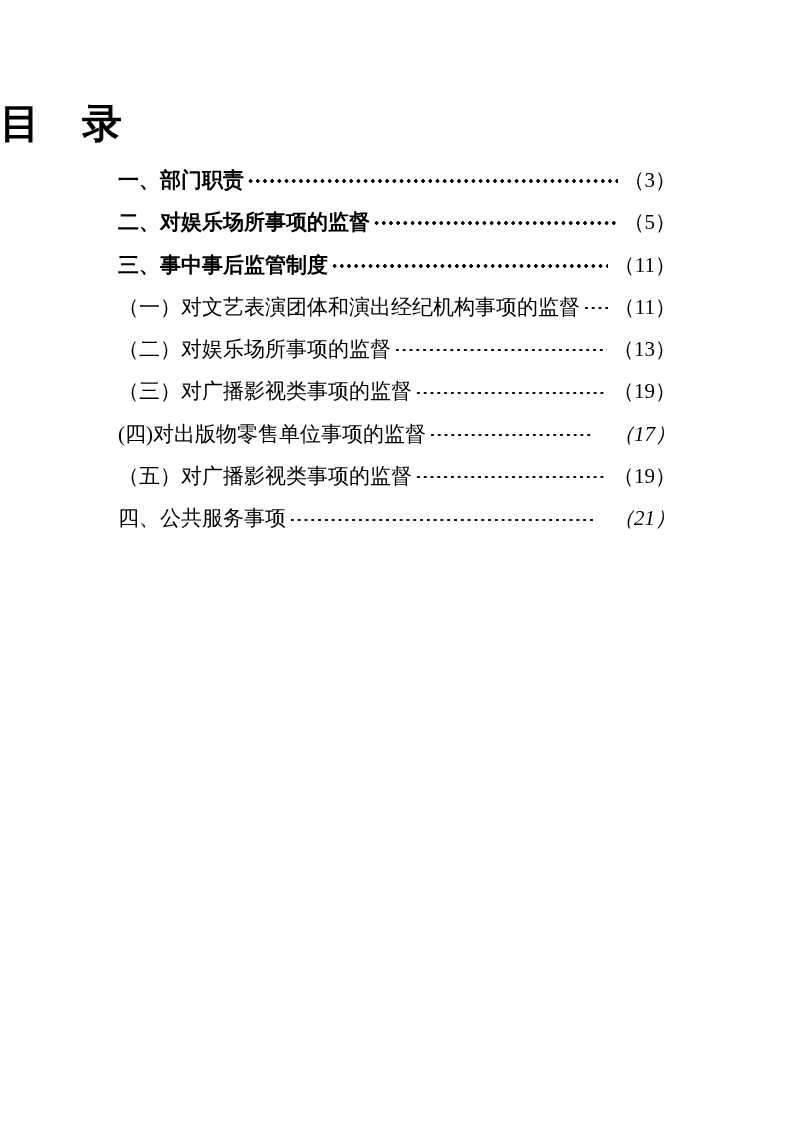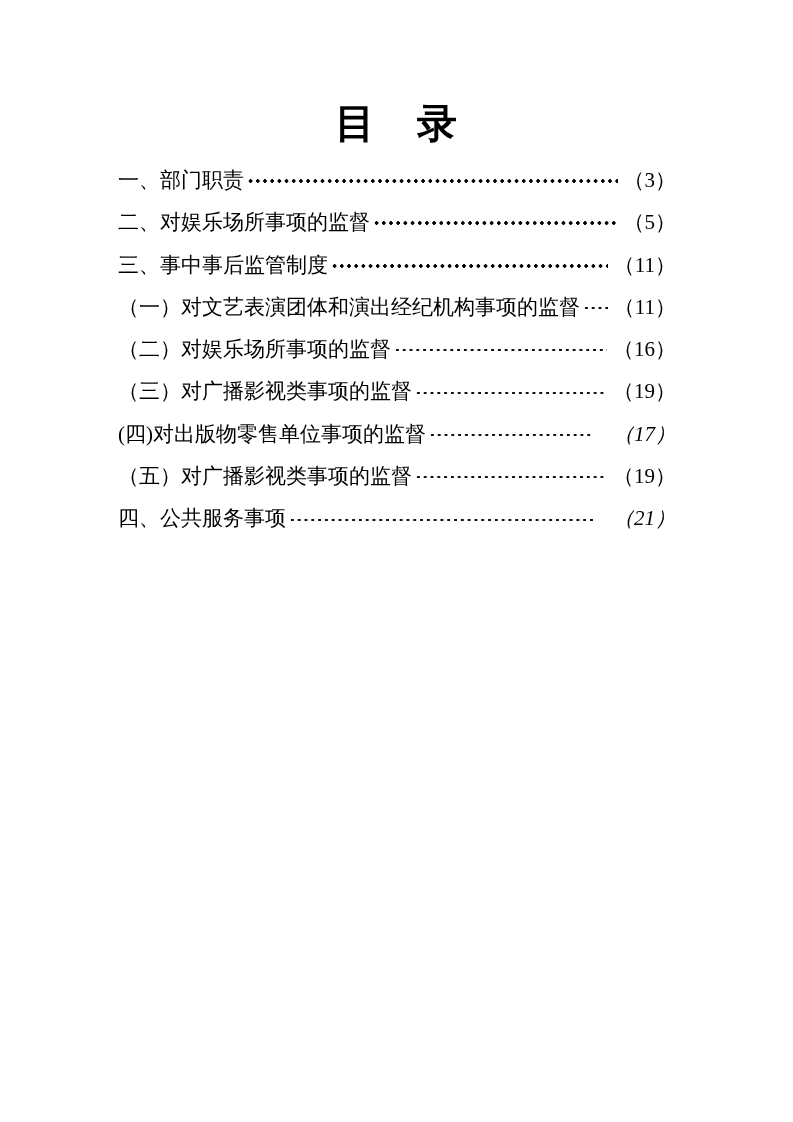--- a/index.html
+++ b/index.html
@@ -19,21 +19,20 @@
     position: absolute;
     inset: 0;
     background: #ffffff;
   }
   .title {
     margin: 0;
     position: absolute;
     top: 100px;
     left: 0;
     width: 100%;
-    text-align: center;
     font-family: "Liberation Sans", "DejaVu Sans", sans-serif;
     font-weight: bold;
     font-size: 40px;
     line-height: 46px;
     letter-spacing: 1px;
     color: #000000;
   }
   .toc {
     position: absolute;
     top: 159px;
@@ -61,21 +60,21 @@
     background-size: 6.8px 8px;
     background-repeat: repeat-x;
     background-position: left center;
   }
   .toc-page {
     flex: 0 0 auto;
     white-space: nowrap;
     font-size: 21px;
   }
   .toc-row.bold .toc-label {
-    font-weight: normal;
+    font-weight: bold;
   }
   .toc-row.bold .toc-leader {
     background-image: radial-gradient(circle at center, #000000 1.6px, transparent 1.85px);
     background-size: 7.2px 8px;
   }
   .toc-row.page-gap .toc-page {
     margin-left: 13px;
     font-style: italic;
   }
 </style>
@@ -105,21 +104,21 @@
 
   <div class="toc-row">
     <span class="toc-label">（一）对文艺表演团体和演出经纪机构事项的监督</span>
     <span class="toc-leader"></span>
     <span class="toc-page">（11）</span>
   </div>
 
   <div class="toc-row">
     <span class="toc-label">（二）对娱乐场所事项的监督</span>
     <span class="toc-leader"></span>
-    <span class="toc-page">（16）</span>
+    <span class="toc-page">（13）</span>
   </div>
 
   <div class="toc-row">
     <span class="toc-label">（三）对广播影视类事项的监督</span>
     <span class="toc-leader"></span>
     <span class="toc-page">（19）</span>
   </div>
 
   <div class="toc-row page-gap">
     <span class="toc-label">(四)对出版物零售单位事项的监督</span>

